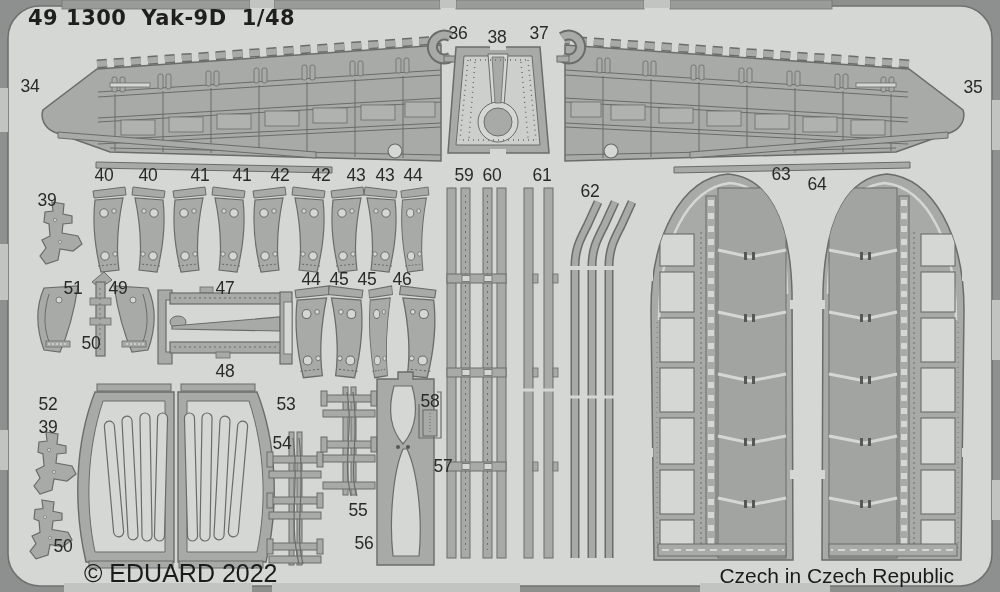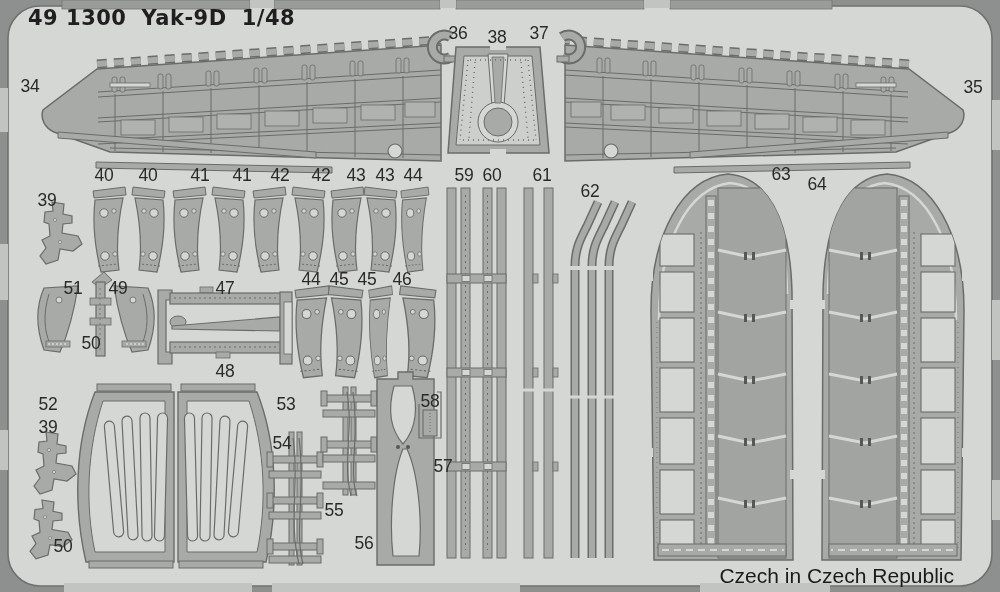--- a/index.html
+++ b/index.html
@@ -411,20 +411,21 @@
   <g>
         <use href="#p63G" transform="matrix(-1,0,0,1,1615,0)"></use>
       </g>
 </svg>
 
 <div id="title" class="overlay">
   <span>49 1300</span>
   <span>Yak-9D</span>
   <span>1/48</span>
 </div>
+<div id="copyright" class="overlay">© EDUARD 2022</div>
 <div id="origin" class="overlay">Czech in Czech Republic</div>
 <div id="labels">
       <div class="plabel" style="left: 30px; top: 86px;">34</div>
       <div class="plabel" style="left: 973px; top: 87px;">35</div>
       <div class="plabel" style="left: 458px; top: 33px;">36</div>
       <div class="plabel" style="left: 497px; top: 37px;">38</div>
       <div class="plabel" style="left: 539px; top: 33px;">37</div>
       <div class="plabel" style="left: 47px; top: 200px;">39</div>
       <div class="plabel" style="left: 104px; top: 175px;">40</div>
       <div class="plabel" style="left: 148px; top: 175px;">40</div>
@@ -448,19 +449,19 @@
       <div class="plabel" style="left: 225px; top: 371px;">48</div>
       <div class="plabel" style="left: 311px; top: 279px;">44</div>
       <div class="plabel" style="left: 339px; top: 279px;">45</div>
       <div class="plabel" style="left: 367px; top: 279px;">45</div>
       <div class="plabel" style="left: 402px; top: 279px;">46</div>
       <div class="plabel" style="left: 48px; top: 404px;">52</div>
       <div class="plabel" style="left: 48px; top: 427px;">39</div>
       <div class="plabel" style="left: 63px; top: 546px;">50</div>
       <div class="plabel" style="left: 286px; top: 404px;">53</div>
       <div class="plabel" style="left: 282px; top: 443px;">54</div>
-      <div class="plabel" style="left: 334px; top: 510px;">55</div>
+      <div class="plabel" style="left: 358px; top: 510px;">55</div>
       <div class="plabel" style="left: 364px; top: 543px;">56</div>
       <div class="plabel" style="left: 443px; top: 466px;">57</div>
       <div class="plabel" style="left: 430px; top: 401px;">58</div>
     </div>
 
 </div>
 
 </body></html>

